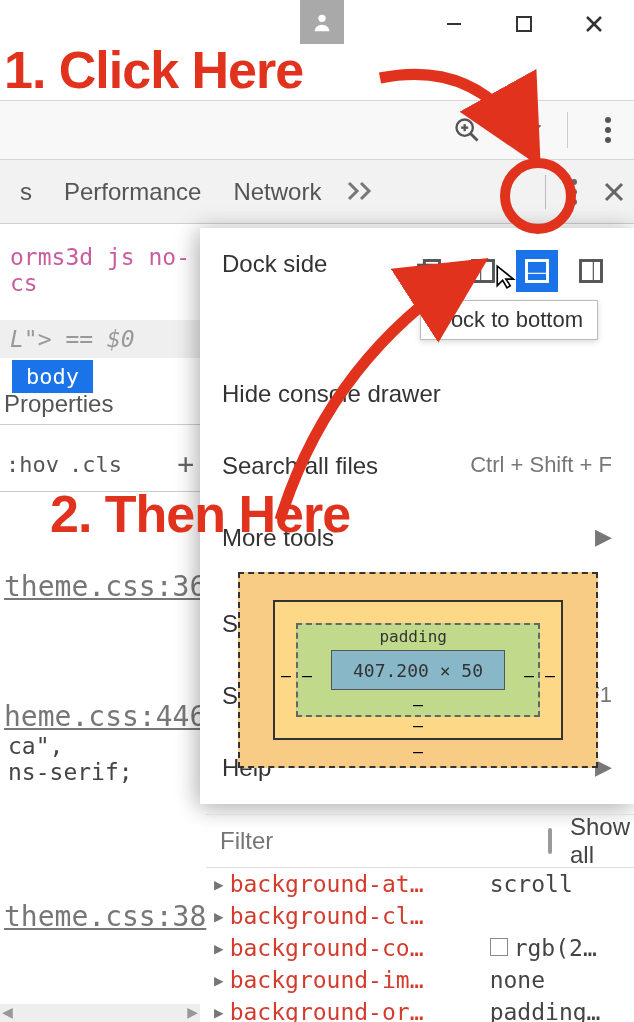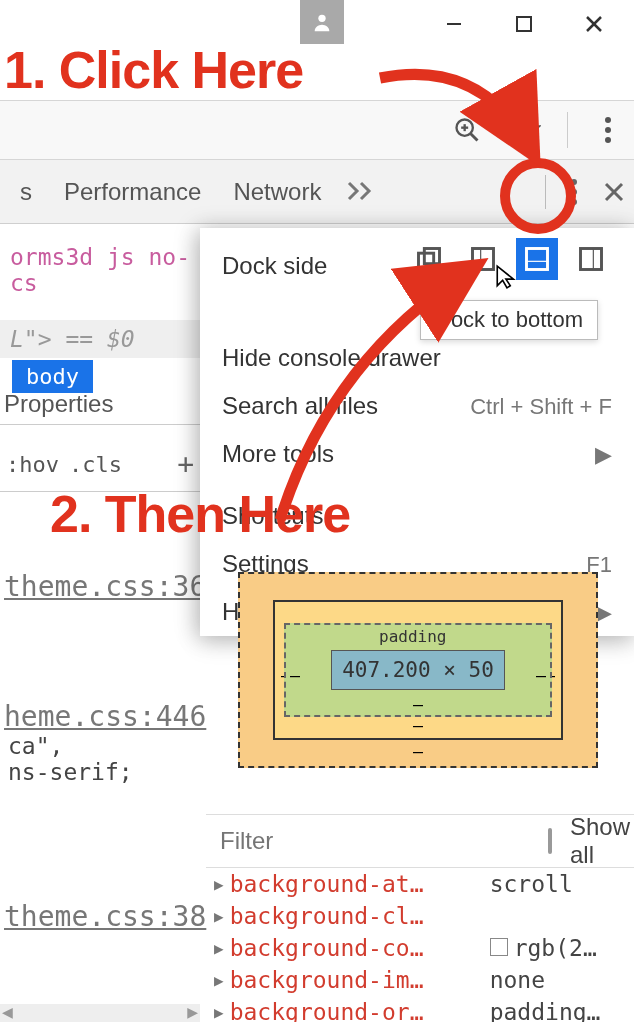--- a/index.html
+++ b/index.html
@@ -128,22 +128,22 @@
   .menu {
     position: absolute;
     top: 228px; left: 200px; width: 434px;
     background: #fff;
     box-shadow: -4px 0 22px rgba(0,0,0,0.18), 0 6px 22px rgba(0,0,0,0.18);
     color: #333;
     font-size: 24px;
   }
   .menu .menurow {
     display: flex;
-    align-items: flex-end;
-    padding: 10px 22px;
+    align-items: flex-start;
+    padding: 22px 22px;
     min-height: 46px;
   }
   .menu .menurow .label { flex: 0 0 auto; }
   .menu .menurow .rhs { margin-left: auto; color: #777; font-size: 22px; }
   .menu .sep { height: 14px; }
   .menu .docks {
     margin-left: auto;
     display: flex; gap: 12px; align-items: center;
   }
   .dockbtn {
@@ -185,33 +185,33 @@
     display: flex; align-items: center; justify-content: center;
   }
   .bm-border {
     width: 290px; height: 140px;
     background: #fdd987;
     border: 2px solid #333;
     display: flex; align-items: center; justify-content: center;
     position: relative;
   }
   .bm-padding {
-    width: 268px; height: 94px;
+    width: 244px; height: 94px;
     background: #c1d98b;
     border: 2px dashed #666;
     display: flex; align-items: center; justify-content: center;
     position: relative;
   }
   .bm-content {
     width: 174px; height: 40px;
     background: #88b8c8;
     border: 1px solid #555;
     display: flex; align-items: center; justify-content: center;
     font-family: Menlo, Consolas, monospace;
-    font-size: 21px;
+    font-size: 18px;
     color: #333;
   }
   .bm-label {
     position: absolute;
     font-family: Menlo, Consolas, monospace;
     font-size: 16px; color: #333;
   }
   .bm-padding .bm-label.top { top: 2px; left: 48%; transform: translateX(-50%); }
   .bm-dash { position: absolute; font-size: 18px; }
   .dash-c { left: 50%; transform: translateX(-50%); }

